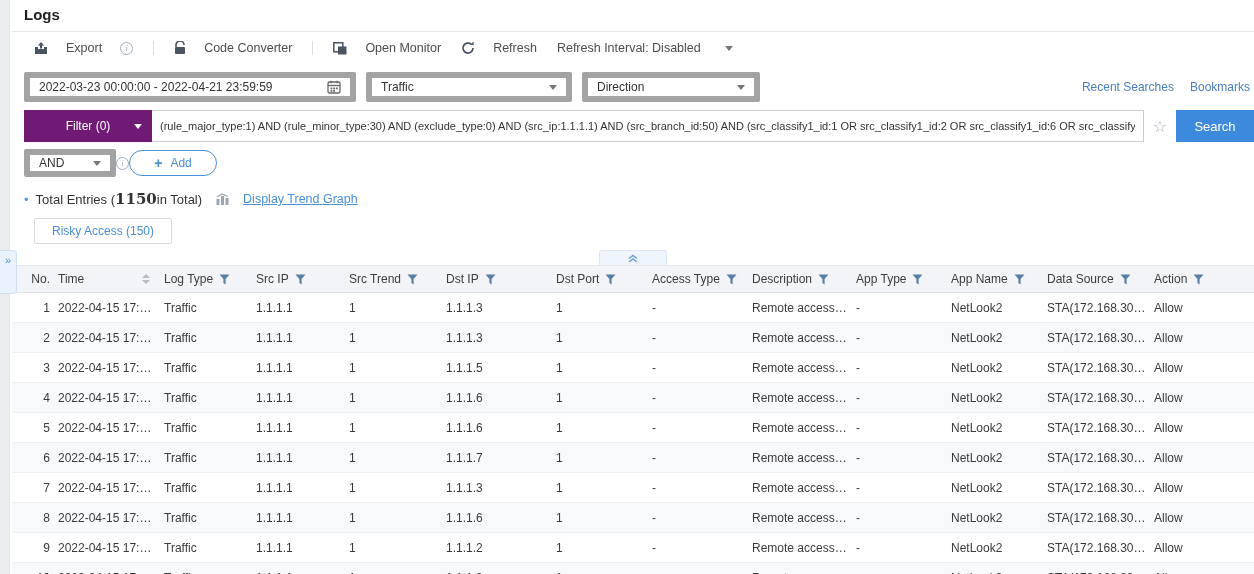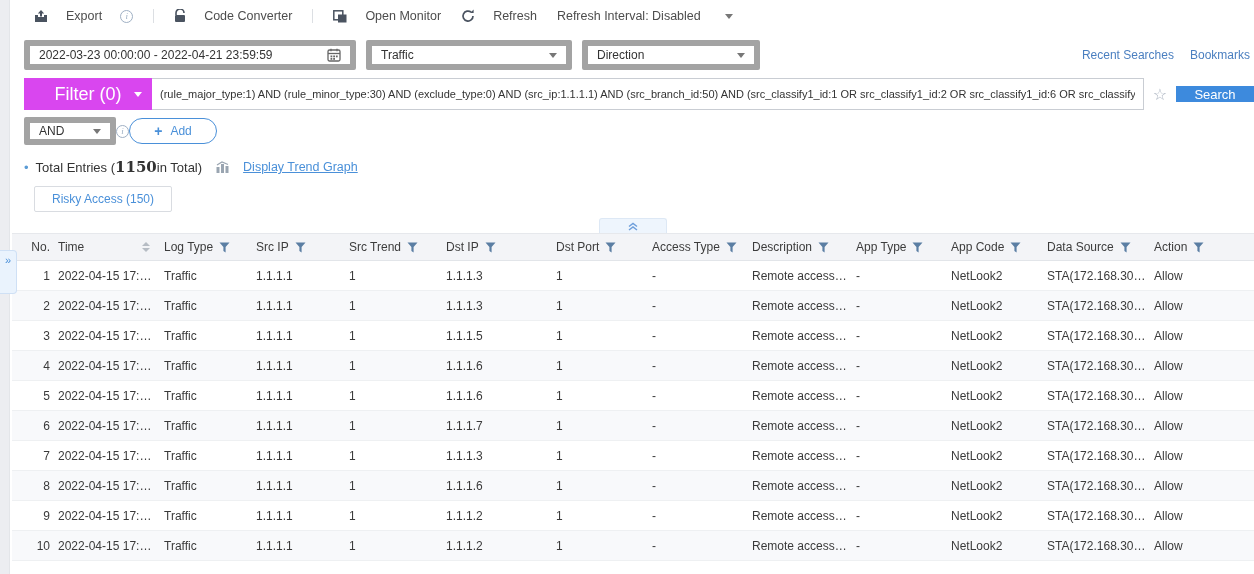--- a/index.html
+++ b/index.html
@@ -30,27 +30,27 @@
   .input-box { height:30px; border:6px solid #a3a3a3; border-radius:2px; background:#fff;
     display:flex; align-items:center; justify-content:space-between; padding:0 9px;
     font-size:12px; color:#333; cursor:pointer; }
   .date-box { width:332px; margin-right:10px; }
   .sel-traffic { width:206px; margin-right:10px; }
   .sel-direction { width:178px; }
   .filter-links { margin-left:auto; display:flex; gap:16px; padding-right:4px; font-size:12px; }
   .flink { color:#4a7fc0; cursor:pointer; white-space:nowrap; }
 
   .query-row { display:flex; align-items:center; margin:8px 0 0 12px; height:32px; }
-  .filter-btn { width:128px; height:32px; background:#d946ef; color:#fff; font-size:18px;
+  .filter-btn { width:128px; height:32px; background:#701a75; color:#fff; font-size:12px;
     display:flex; align-items:center; justify-content:center; cursor:pointer; position:relative; }
   .filter-btn .caret-dn { border-top-color:#fff; position:absolute; right:10px; }
   .query-input { flex:1; height:32px; border:1px solid #c9cdd3; border-left:none; padding:0 8px;
     font-size:11px; color:#333; font-family:"Liberation Sans",sans-serif; outline:none; min-width:0; }
   .star { font-size:16px; color:#a9b2bf; margin:0 9px; cursor:pointer; }
-  .search-btn { width:78px; height:16px; background:#3d8add; color:#fff; border:none;
+  .search-btn { width:78px; height:32px; background:#3d8add; color:#fff; border:none;
     font-size:13px; cursor:pointer; font-family:"Liberation Sans",sans-serif; }
 
   .cond-row { display:flex; align-items:center; margin:7px 0 0 12px; }
   .sel-operator { width:92px; height:28px; }
   .add-pill { display:flex; align-items:center; justify-content:center; gap:8px;
     width:88px; height:26px; border:1px solid #4a90d9; border-radius:14px; color:#4a90d9;
     font-size:12px; cursor:pointer; background:#fff; }
   .add-plus { font-size:14px; font-weight:bold; line-height:1; }
 
   .summary-row { display:flex; align-items:center; margin:13px 0 0 12px; font-size:12.5px; color:#333; }
@@ -89,20 +89,23 @@
   svg { display:block; }
 </style>
 </head>
 <body>
 
 <div class="left-strip"></div>
 <div class="expand-tab"><span>»</span></div>
 
 <div class="content">
 
+  <div class="page-header">
+    <span class="page-title">Logs</span>
+  </div>
 
   <div class="toolbar">
     <div class="tool-btn">
       <span>
         <svg width="14" height="13" viewBox="0 0 14 13">
             <path d="M1 5 v7 h12 v-7 h-3 v2 h-6 v-2 z" fill="#4a5360"></path>
             <path d="M7 0 l3.2 3.4 h-2.2 v3 h-2 v-3 h-2.2 z" fill="#4a5360"></path>
           </svg>
       </span>
       <span>Export</span>
@@ -279,21 +282,21 @@
             <path d="M0.5 0.5 H10.5 L6.6 5 V10.5 L4.4 9 V5 Z" fill="#5b7ea3"></path>
           </svg>
       </div>
       <div class="hcell">
         <span>App Type</span>
         <svg class="funnel" width="11" height="11" viewBox="0 0 11 11">
             <path d="M0.5 0.5 H10.5 L6.6 5 V10.5 L4.4 9 V5 Z" fill="#5b7ea3"></path>
           </svg>
       </div>
       <div class="hcell">
-        <span>App Code</span>
+        <span>App Name</span>
         <svg class="funnel" width="11" height="11" viewBox="0 0 11 11">
             <path d="M0.5 0.5 H10.5 L6.6 5 V10.5 L4.4 9 V5 Z" fill="#5b7ea3"></path>
           </svg>
       </div>
       <div class="hcell">
         <span>Data Source</span>
         <svg class="funnel" width="11" height="11" viewBox="0 0 11 11">
             <path d="M0.5 0.5 H10.5 L6.6 5 V10.5 L4.4 9 V5 Z" fill="#5b7ea3"></path>
           </svg>
       </div>

